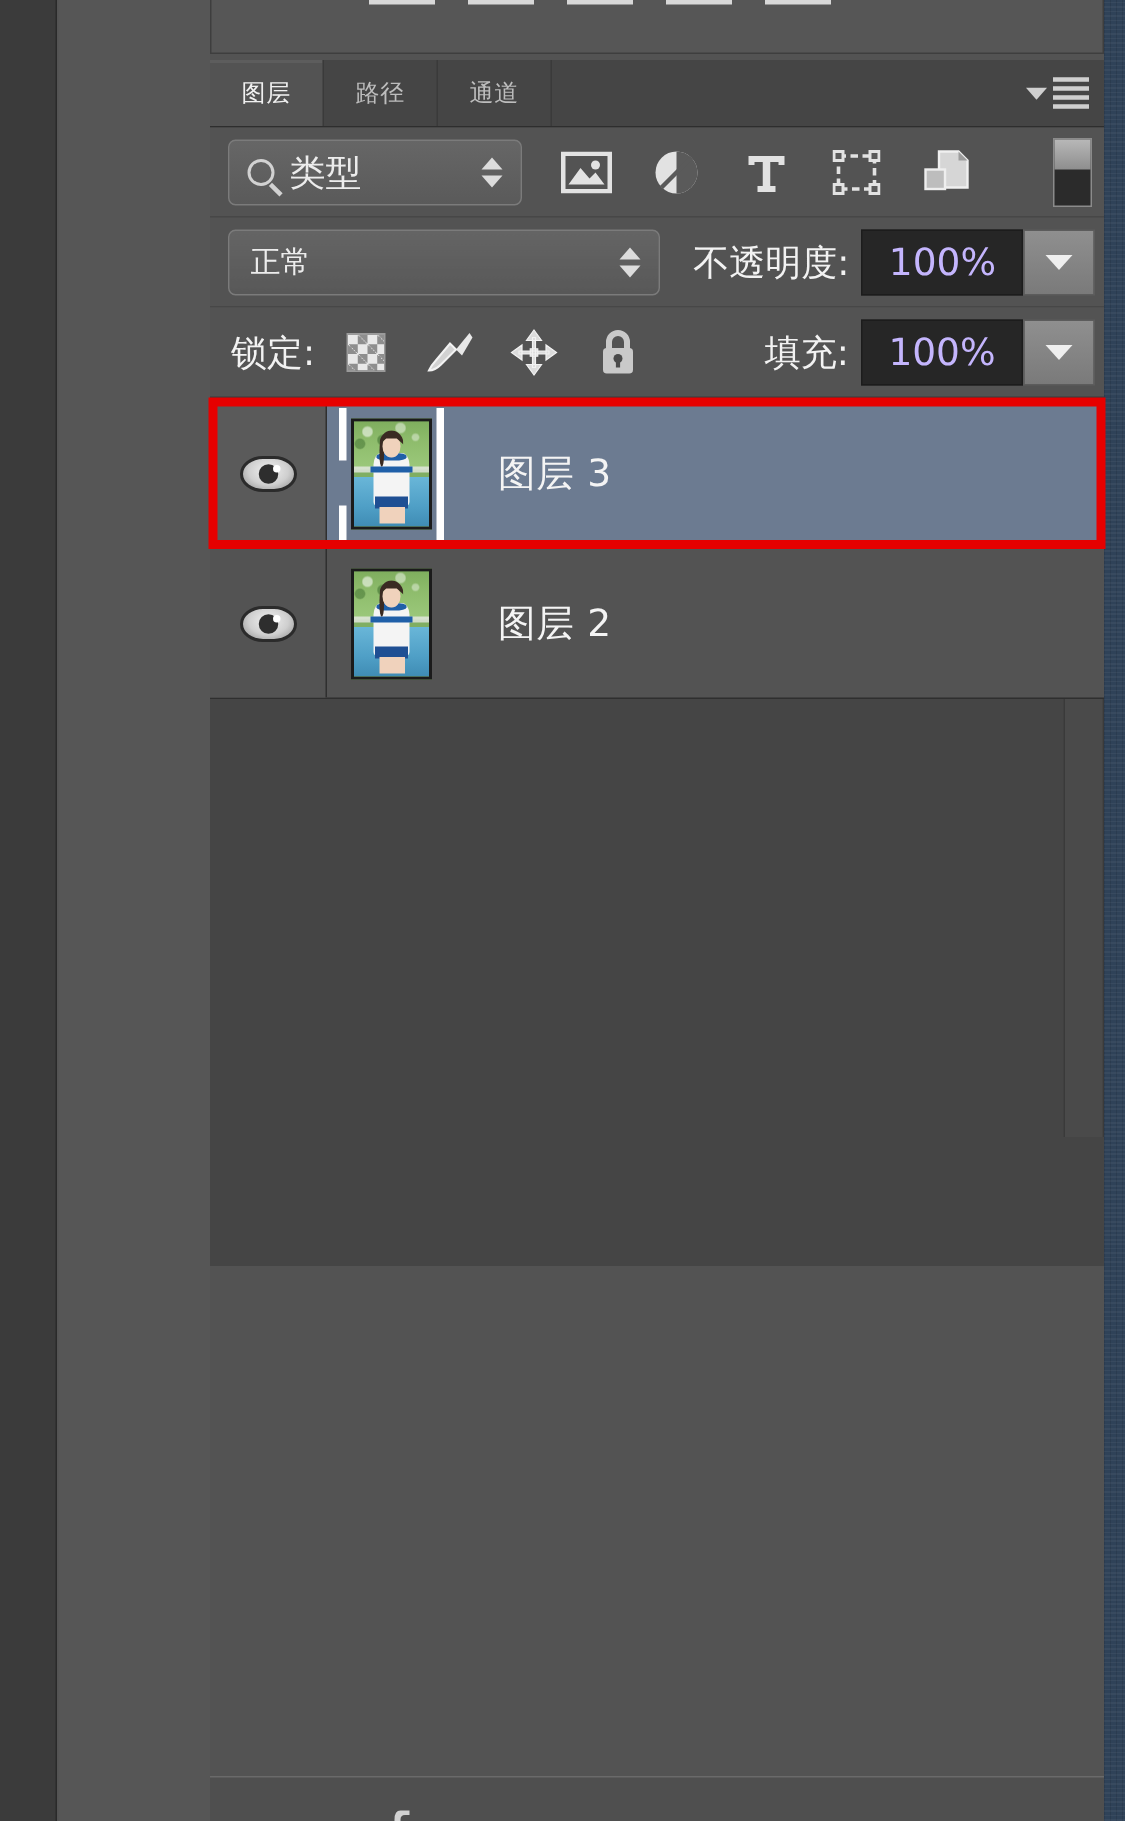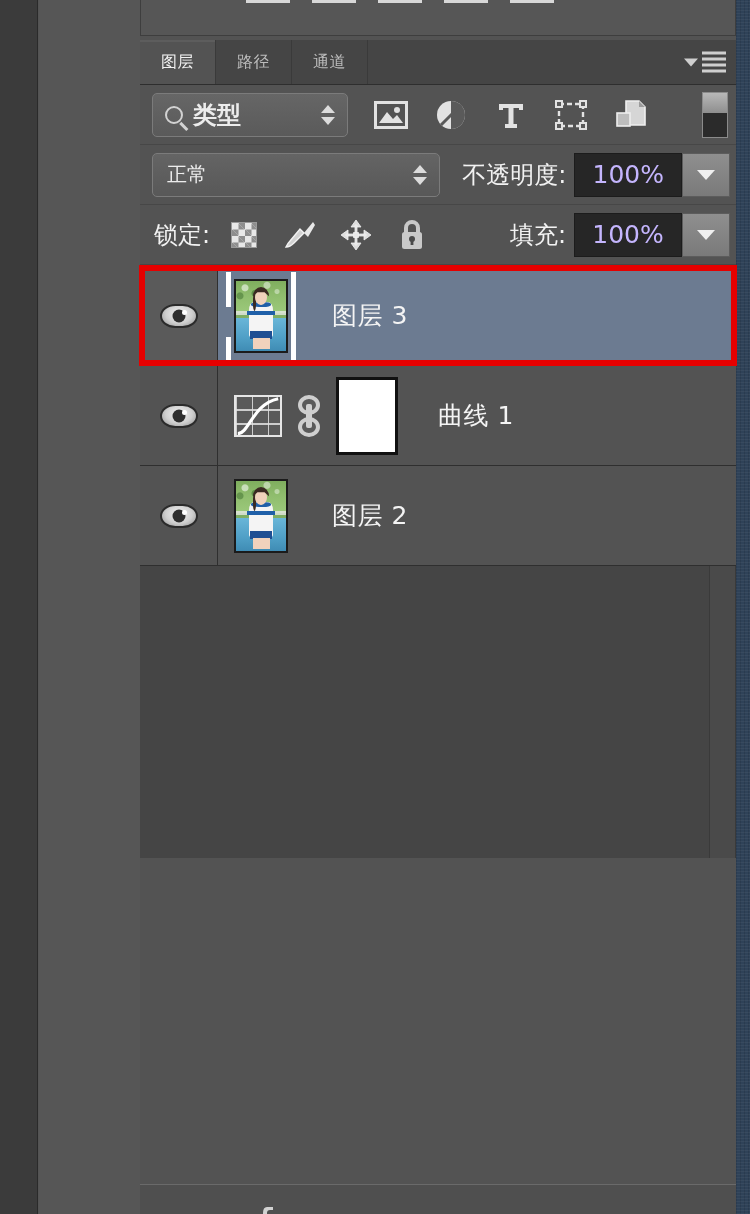--- a/index.html
+++ b/index.html
@@ -53,21 +53,21 @@
 
   
   .ctrl-row { display:flex; align-items:center; height:60px; padding:0 6px;
               background:#535353; border-bottom:1px solid #474747; }
 
   
   .kind-select { position:relative; width:196px; height:44px; margin-left:6px;
                  background:linear-gradient(#666,#5a5a5a);
                  border:1px solid #7b7b7b; border-radius:5px;
                  display:flex; align-items:center; padding-left:12px; }
-  .kind-select .lbl { font-size:24px; color:#ececec; margin-left:10px;font-weight:bold; }
+  .kind-select .lbl { font-size:24px; color:#ececec; margin-left:10px; }
   .mag { position:relative; width:18px; height:18px; border:2.5px solid #d2d2d2;
          border-radius:50%; }
   .mag::after { content:""; position:absolute; right:-8px; bottom:-6px; width:10px; height:2.5px;
                 background:#d2d2d2; transform:rotate(45deg); }
   .spin { position:absolute; right:12px; top:50%; transform:translateY(-50%);
           display:flex; flex-direction:column; gap:4px; }
   .spin .up   { width:0;height:0;border-left:7px solid transparent;border-right:7px solid transparent;border-bottom:8px solid #dcdcdc;}
   .spin .down { width:0;height:0;border-left:7px solid transparent;border-right:7px solid transparent;border-top:8px solid #dcdcdc;}
 
   .filter-icons { display:flex; align-items:center; gap:26px; margin-left:26px; }
@@ -378,44 +378,20 @@
                 <span class="legs"></span>
               <span class="hairside"></span>
                 <span class="head"></span>
                 <span class="hair"></span>
             </span>
           </span>
           <span class="layer-name" style="margin-left:30px;">图层 3</span>
         </div>
       </div>
 
-      <div class="layer-row">
-        <div class="eye-cell">
-          <span class="eye">
-            <span class="outer"></span>
-              <span class="pupil"></span>
-              <span class="glint"></span>
-          </span>
-        </div>
-        <div class="content-cell">
-          <span class="curve-ico">
-            <span class="g"></span>
-            <svg viewBox="0 0 48 42" preserveAspectRatio="none">
-              <path d="M2 40 C14 40 18 8 46 2" fill="none" stroke="#ffffff" stroke-width="3.4"></path>
-            </svg>
-          </span>
-          <span class="link-ico">
-            <span class="ring t"></span>
-              <span class="ring b"></span>
-              <span class="bar"></span>
-          </span>
-          <span class="mask-thumb"></span>
-          <span class="layer-name" style="margin-left:26px;">曲线 1</span>
-        </div>
-      </div>
 
       <div class="layer-row">
         <div class="eye-cell">
           <span class="eye">
             <span class="outer"></span>
               <span class="pupil"></span>
               <span class="glint"></span>
           </span>
         </div>
         <div class="content-cell">

